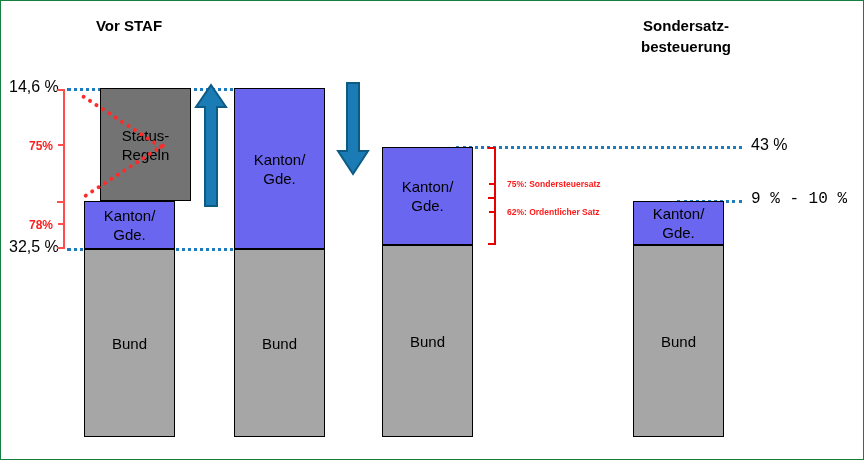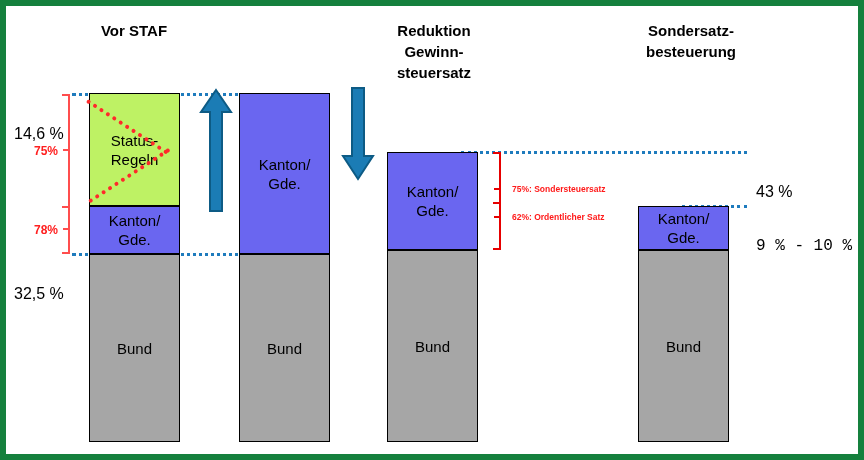--- a/index.html
+++ b/index.html
@@ -2,21 +2,21 @@
 <html><head>
 <meta charset="utf-8">
 <style>
   html,body{margin:0;padding:0;}
   body{
     width:864px;height:460px;
     background:#ffffff;
     font-family:"Liberation Sans", sans-serif;
     overflow:hidden;
   }
-  #stage{position:relative;width:864px;height:460px;border:6px solid #15803d;box-sizing:border-box;}
+  #stage{position:relative;width:864px;height:460px;border:1px solid #15803d;box-sizing:border-box;}
 
   
   .col-title{
     position:absolute;
     font-weight:bold;
     font-size:15px;
     color:#000;
     text-align:center;
     line-height:21px;
     white-space:pre-line;
@@ -31,34 +31,33 @@
     align-items:center;
     justify-content:center;
     text-align:center;
     font-size:15px;
     color:#000;
     line-height:19px;
     white-space:pre-line;
   }
   .seg-bund{background:#a6a6a6;}
   .seg-kanton{background:#6a66f0;}
-  .seg-status{background:#bef264;}
+  .seg-status{background:#737373;margin-left:16px;}
 
   
   .guide{
     position:absolute;
     height:0;
     border-top:3px dotted #1e7bbd;
   }
   .axis-label{
     position:absolute;
     font-size:16px;
     color:#000;
     white-space:nowrap;
-    margin-top:42px;
   }
 
   
   .brk-line{position:absolute;background:#ff4d4d;}
   .brk-line.red-strong{background:#e60000;}
   .brk-text{
     position:absolute;
     font-size:12px;
     font-weight:bold;
     color:#ff2020;
@@ -78,23 +77,20 @@
   .arrow{position:absolute;}
 </style>
 </head>
 <body>
 
 <div id="stage">
 
   <div class="col-title" style="left:48px;top:14px;width:160px;">Vor STAF</div>
 
 
-  <div class="col-title" style="left:348px;top:14px;width:160px;">Reduktion
-Gewinn-
-steuersatz</div>
 
   <div class="col-title" style="left:600px;top:14px;width:170px;">Sondersatz-
 besteuerung</div>
 
   <div class="guide" style="left:66px;top:87px;width:240px;"></div>
   <div class="axis-label" style="left:8px;top:77px;">14,6 %</div>
 
   <div class="guide" style="left:66px;top:247px;width:240px;"></div>
   <div class="axis-label" style="left:8px;top:237px;">32,5 %</div>
 

